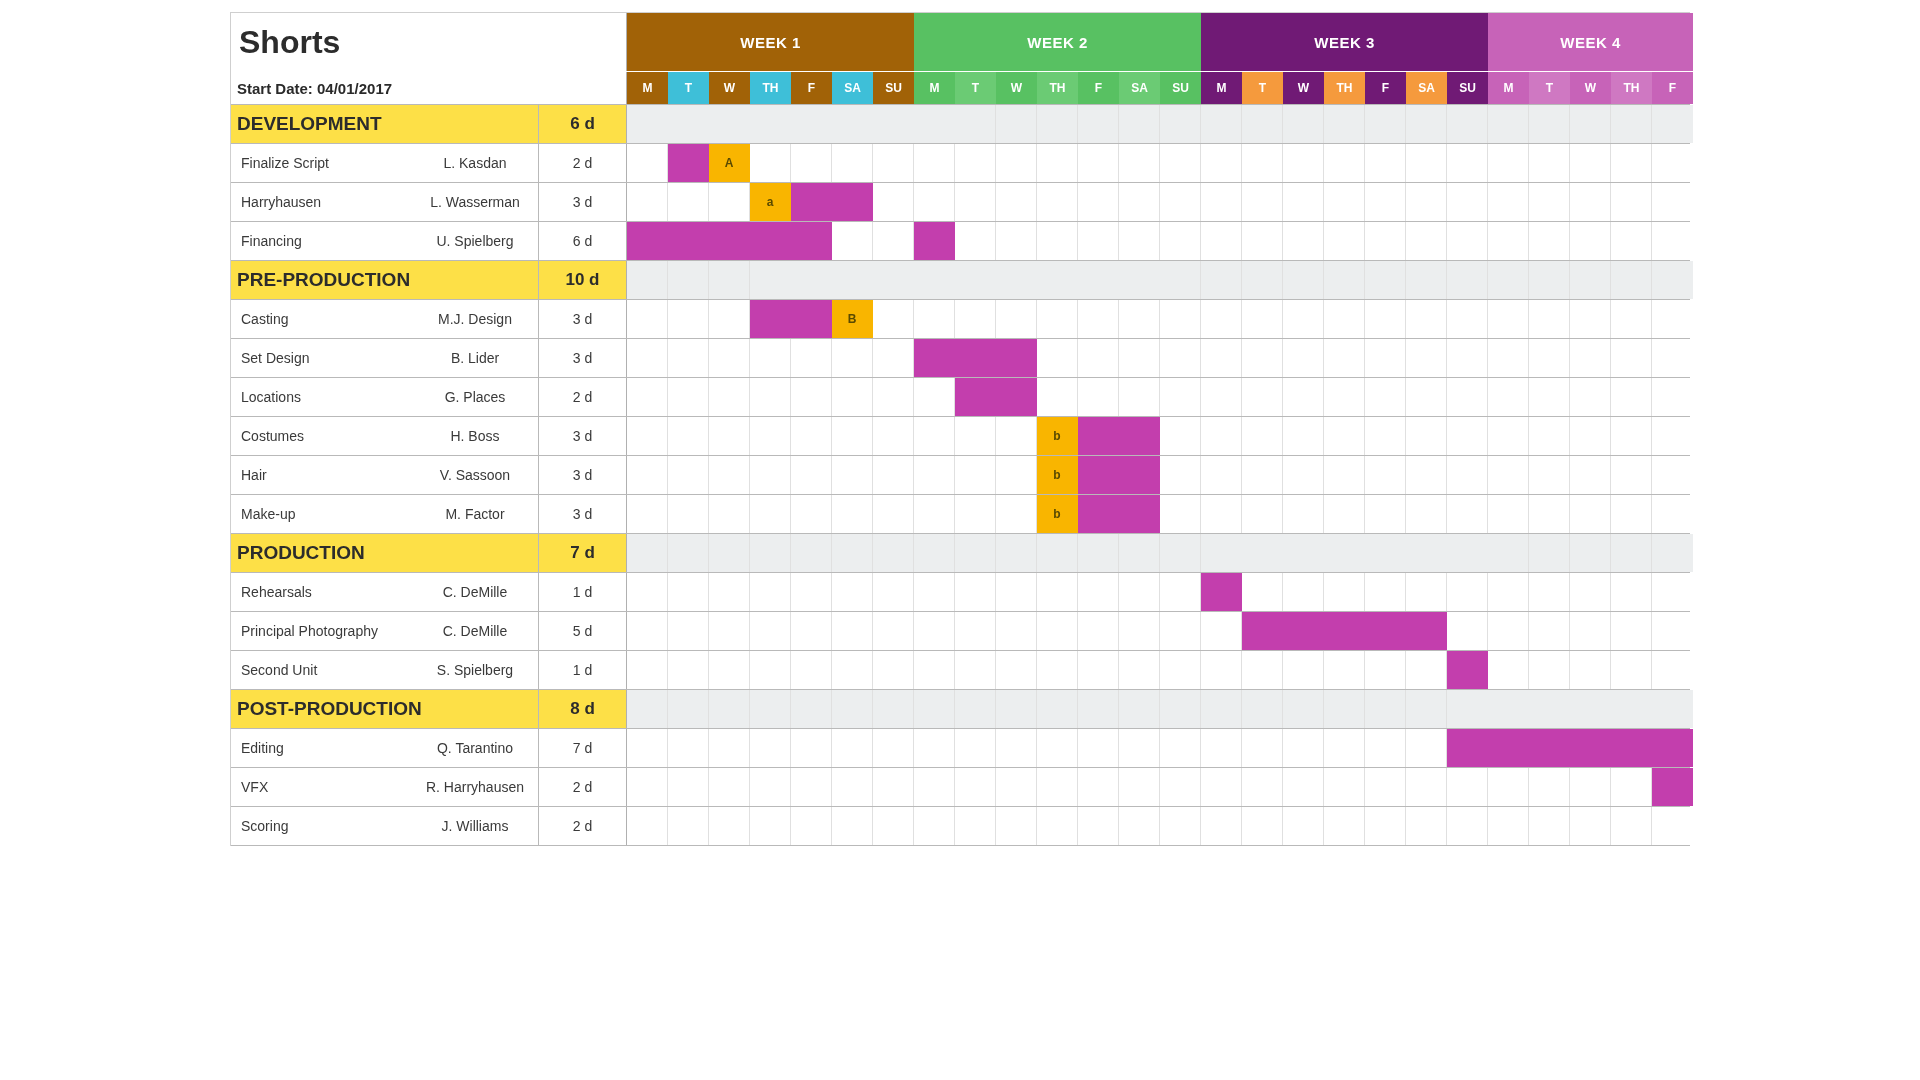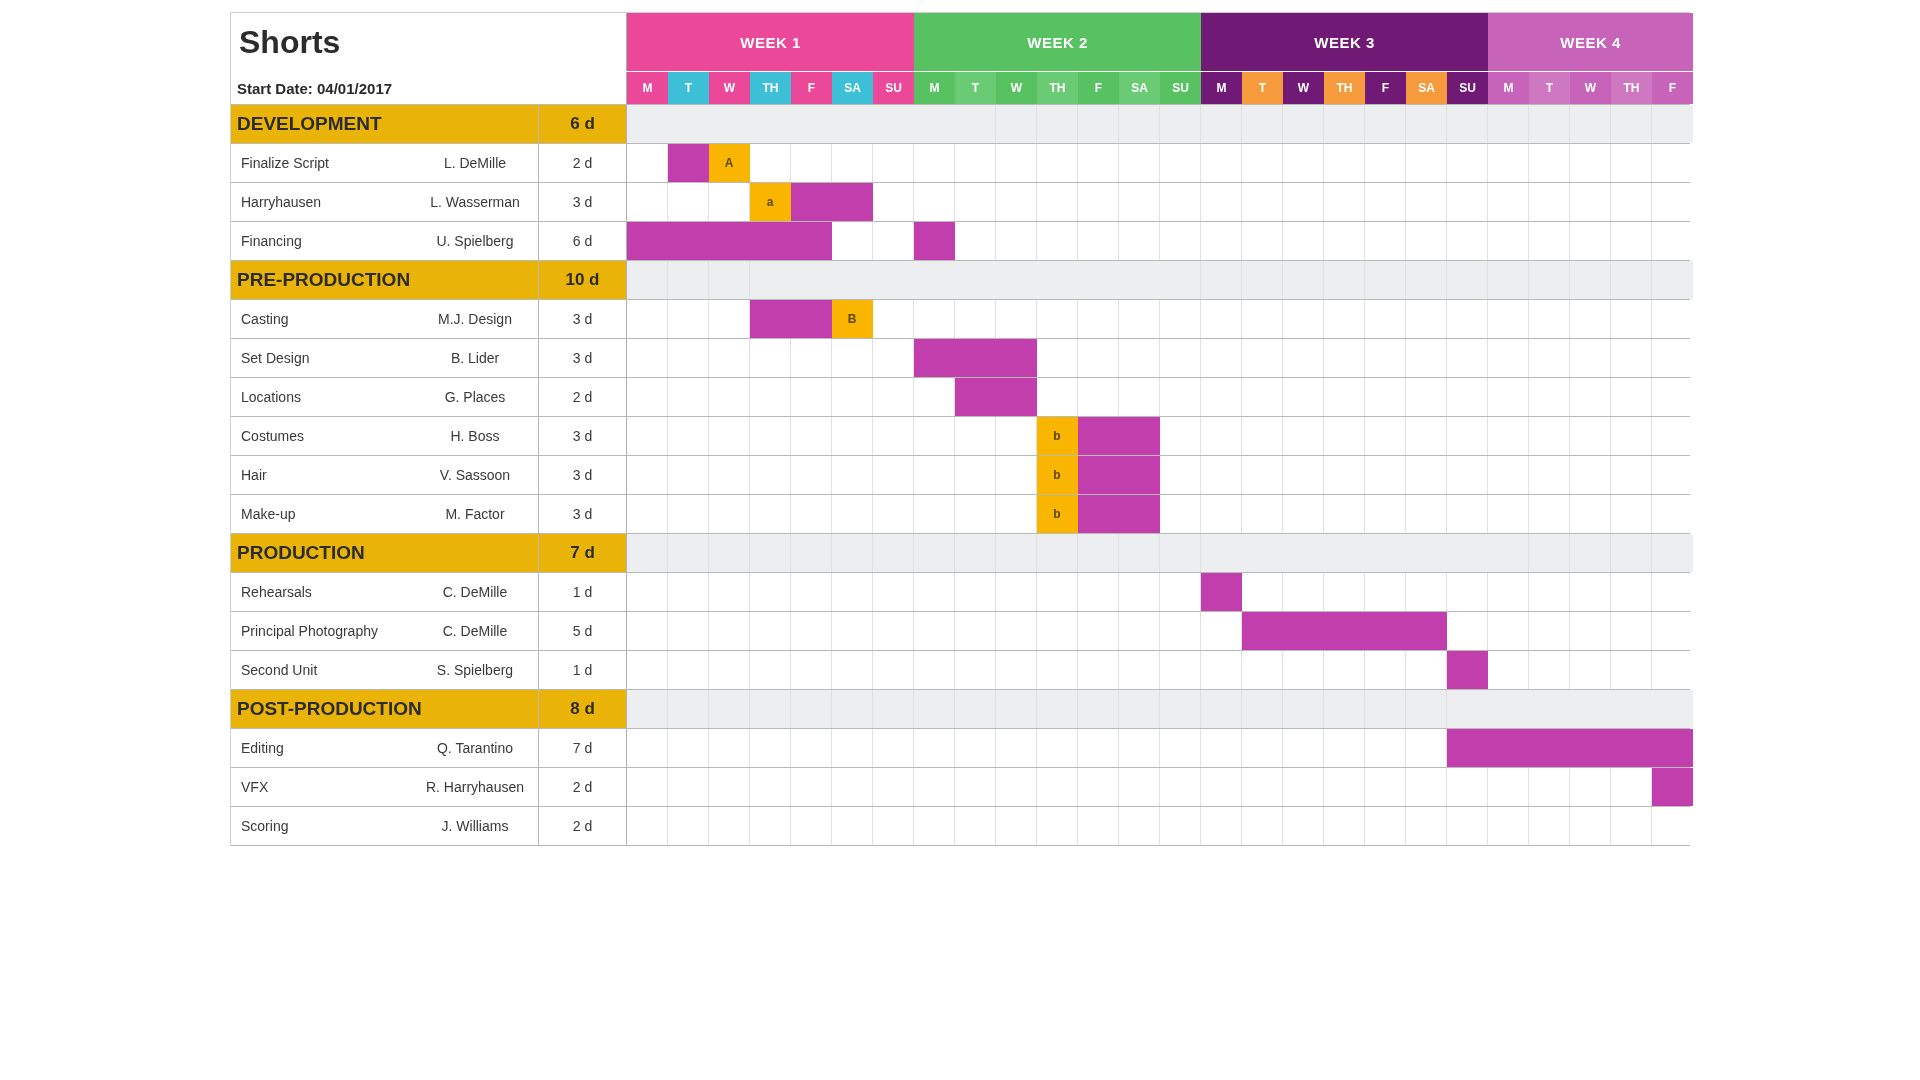--- a/index.html
+++ b/index.html
@@ -86,21 +86,21 @@
     font-size: 12px;
   }
 
   
   .name { justify-content: flex-start; padding-left: 10px; color: #3a3a3a; }
   .owner { justify-content: center; color: #3a3a3a; text-align:center; line-height:1.15; }
   .dur { justify-content: center; border-left: 1px solid #b9b9b9; border-right: 1px solid #b0b0b0; }
 
   
   .phase-row {
-    background: #eab308;
+    background: #fde047;
   }
   .phase-name {
     grid-column: 1 / span 2;
     justify-content: flex-start;
     padding-left: 6px;
     font-weight: 800;
     font-size: 19px;
     text-transform: uppercase;
     color: #2c2c2c;
   }
@@ -126,21 +126,21 @@
   .bar-dark { background: #3c4852; }
   .bar-pink { background: #c33ead; }
   .bar-yellow {
     background: #f9b500;
     color: #5a4a00;
     font-weight: 700;
     font-size: 12px;
   }
 
   
-  .c-w1  { background: #ec4899; }
+  .c-w1  { background: #a16207; }
   .c-w1a { background: #3ebfd8; }
   .c-w2  { background: #58c162; }
   .c-w2a { background: #6bcb74; }
   .c-w3  { background: #701a75; }
   .c-w3a { background: #f59a3d; }
   .c-w4  { background: #c763b8; }
   .c-w4a { background: #cf78c2; }
 
   
   .day.bar-dark, .day.bar-pink, .day.bar-yellow { border-right: 1px solid rgba(255,255,255,0); }
@@ -217,21 +217,21 @@
       <div class="cell day"></div>
       <div class="cell day"></div>
       <div class="cell day"></div>
       <div class="cell day"></div>
       <div class="cell day"></div>
       <div class="cell day"></div>
       <div class="cell day"></div>
     </div>
     <div class="row ">
       <div class="cell name">Finalize Script</div>
-      <div class="cell owner">L. DeMille</div>
+      <div class="cell owner">L. Kasdan</div>
       <div class="cell dur">2 d</div>
       <div class="cell day"></div>
       <div class="cell day bar-pink"></div>
       <div class="cell day bar-yellow">A</div>
       <div class="cell day"></div>
       <div class="cell day"></div>
       <div class="cell day"></div>
       <div class="cell day"></div>
       <div class="cell day"></div>
       <div class="cell day"></div>

